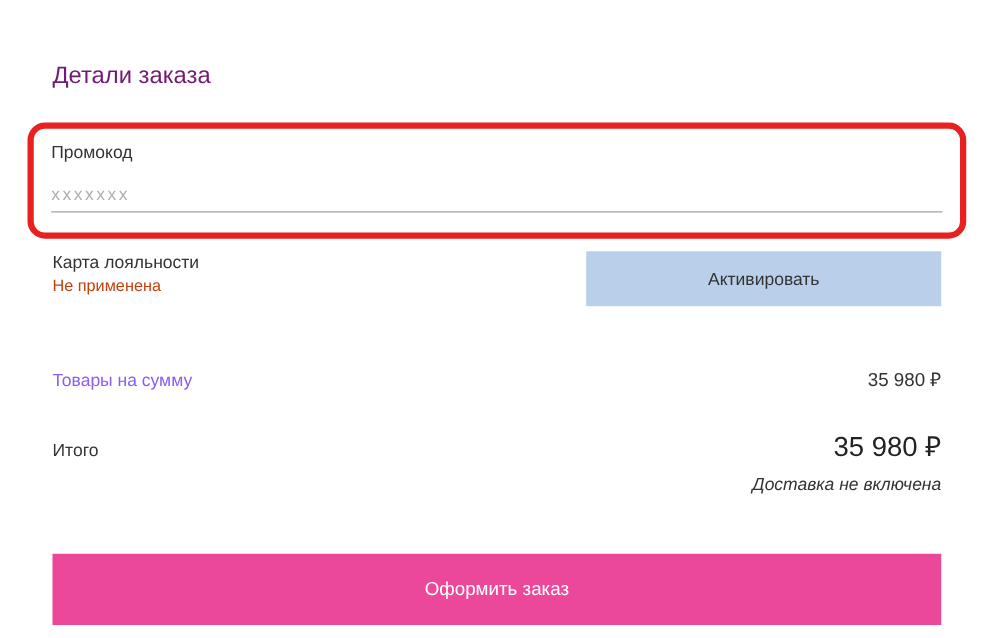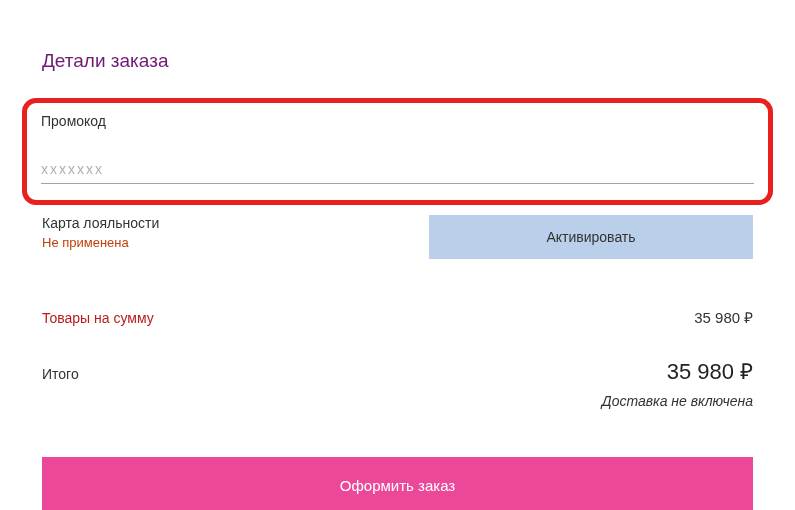--- a/index.html
+++ b/index.html
@@ -27,21 +27,21 @@
       border: 5px solid #e82020;
       border-radius: 14px;
       padding: 10px 14px 16px 14px;
       margin-left: -20px;
       margin-right: -20px;
       margin-bottom: 10px;
     }
     .field-label {
       font-size: 14px;
       color: #333;
-      margin-bottom: 26px;
+      margin-bottom: 12px;
     }
     .promo-input {
       width: 100%;
       border: none;
       border-bottom: 1px solid #a3a3a3;
       font-size: 14px;
       padding: 6px 0;
       outline: none;
       color: #333;
       letter-spacing: 2px;
@@ -70,33 +70,33 @@
     .loyalty-status {
       font-size: 13px;
       color: #c2410c;
     }
     .activate-btn {
       background: #bacfe9;
       border: none;
       color: #333;
       font-size: 14px;
       padding: 14px 0;
-      width: 324px;
+      width: 284px;
       cursor: pointer;
       font-family: inherit;
     }
     .summary-row {
       display: flex;
       justify-content: space-between;
       align-items: baseline;
       margin-bottom: 28px;
     }
     .summary-label {
       font-size: 14px;
-      color: #b91c1c;
+      color: #8b5cf6;
     }
     .summary-value {
       font-size: 15px;
       color: #333;
     }
     .total-row {
       display: flex;
       justify-content: space-between;
       align-items: baseline;
       margin-bottom: 8px;

